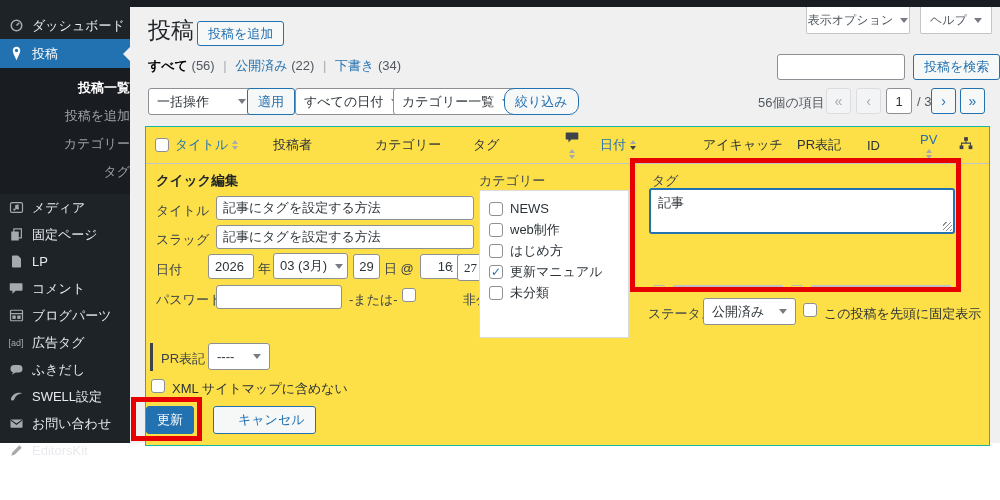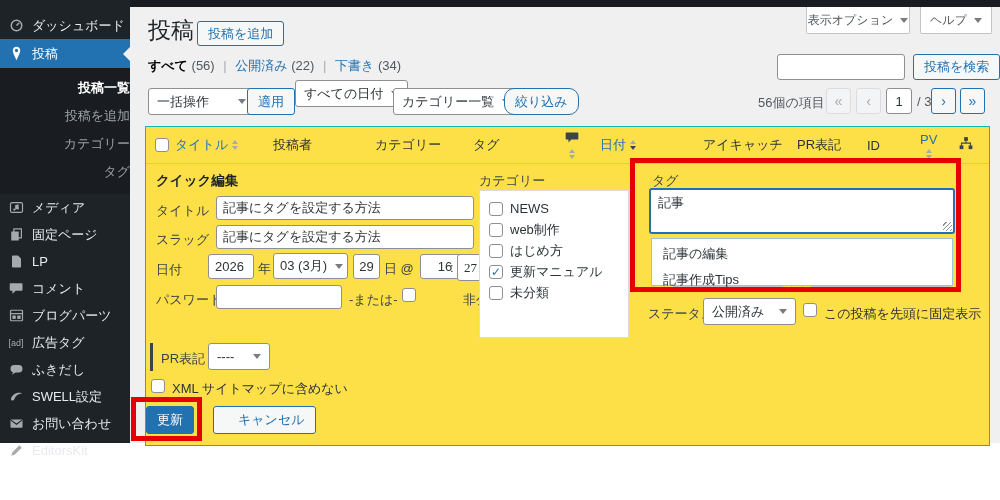--- a/index.html
+++ b/index.html
@@ -39,21 +39,21 @@
   .subsubsub .lnk{color:#2271b1;cursor:pointer;}
   .subsubsub .sep{color:#a7aaad;margin:0 5px;}
   #search-input{position:absolute;left:777px;top:54px;width:128px;height:26px;}
   #search-btn{position:absolute;left:913px;top:54px;}
   
   .wpselect{position:absolute;display:inline-flex;align-items:center;justify-content:space-between;gap:8px;
     border:1px solid #8c8f94;background:#fff;border-radius:3px;height:27px;padding:0 8px;
     box-sizing:border-box;color:#2c3338;cursor:pointer;white-space:nowrap;}
   #bulk-select{left:148px;top:88px;width:107px;}
   #apply-btn{position:absolute;left:247px;top:88px;height:27px;}
-  #dates-select{left:295px;top:80px;}
+  #dates-select{left:295px;top:88px;}
   #cats-select{left:393px;top:88px;}
   #filter-btn{position:absolute;left:504px;top:88px;height:27px;border-radius:10px;}
   
   #items-count{position:absolute;left:758px;top:94px;color:#50575e;}
   .pagebtn{position:absolute;top:88px;width:25px;height:26px;display:flex;align-items:center;justify-content:center;
     border-radius:3px;box-sizing:border-box;font-size:14px;}
   .pagebtn.disabled{background:#f3f4f5;border:1px solid #dcdcde;color:#a7aaad;}
   .pagebtn.on{background:#f6f7f7;border:1px solid #2271b1;color:#2271b1;cursor:pointer;}
   #pg-first{left:826px;} #pg-prev{left:856px;} #pg-next{left:931px;} #pg-last{left:960px;}
   #pg-input{position:absolute;left:886px;top:88px;width:26px;height:26px;text-align:center;padding:0;}
@@ -387,24 +387,20 @@
             <span class="checkbox"></span>
             <span>未分類</span>
           </div>
         </div>
 
       <span class="qlabel" style="left:506px;top:9px;">タグ</span>
       <div class="tagwrap">
         <textarea class="tagarea" style="">記事</textarea>
         <span class="grip"></span>
       </div>
-      <div class="suggest">
-          <div class="suggest-item">記事の編集</div>
-          <div class="suggest-item">記事作成Tips</div>
-        </div>
       <div class="sliver">
         <span class="mini-cb"></span>
           <span class="mini-bar" style="width:110px;"></span>
         <span class="mini-cb"></span>
           <span class="mini-bar" style="width:140px;"></span>
       </div>
 
       <span class="qlabel" style="left:502px;top:142px;">ステータス</span>
       <div class="wpselect" style="left:557px;top:135px;width:93px;">
         <span>公開済み</span>

